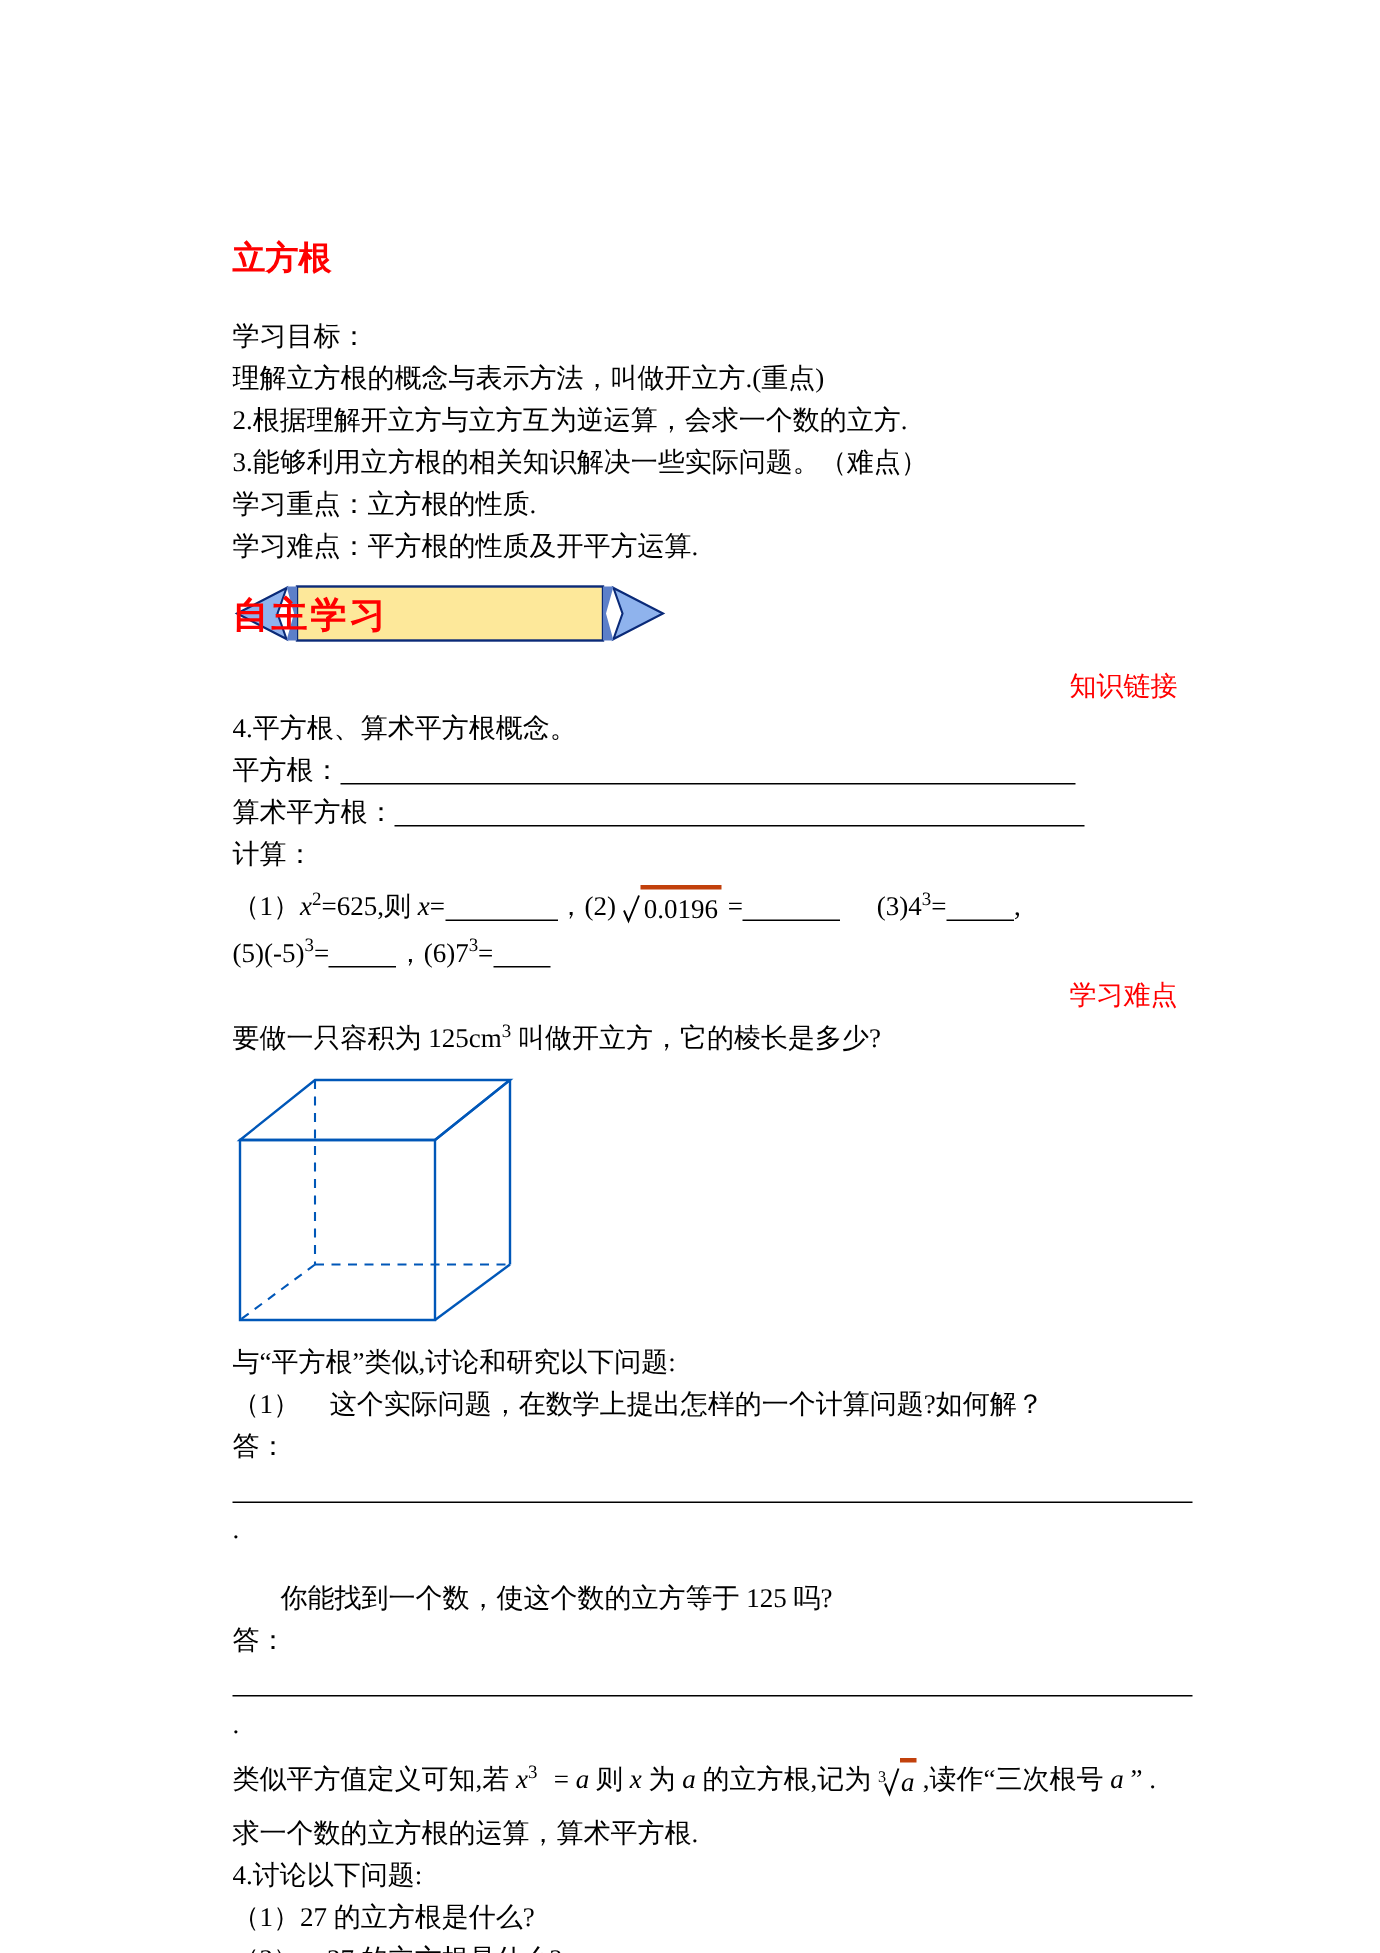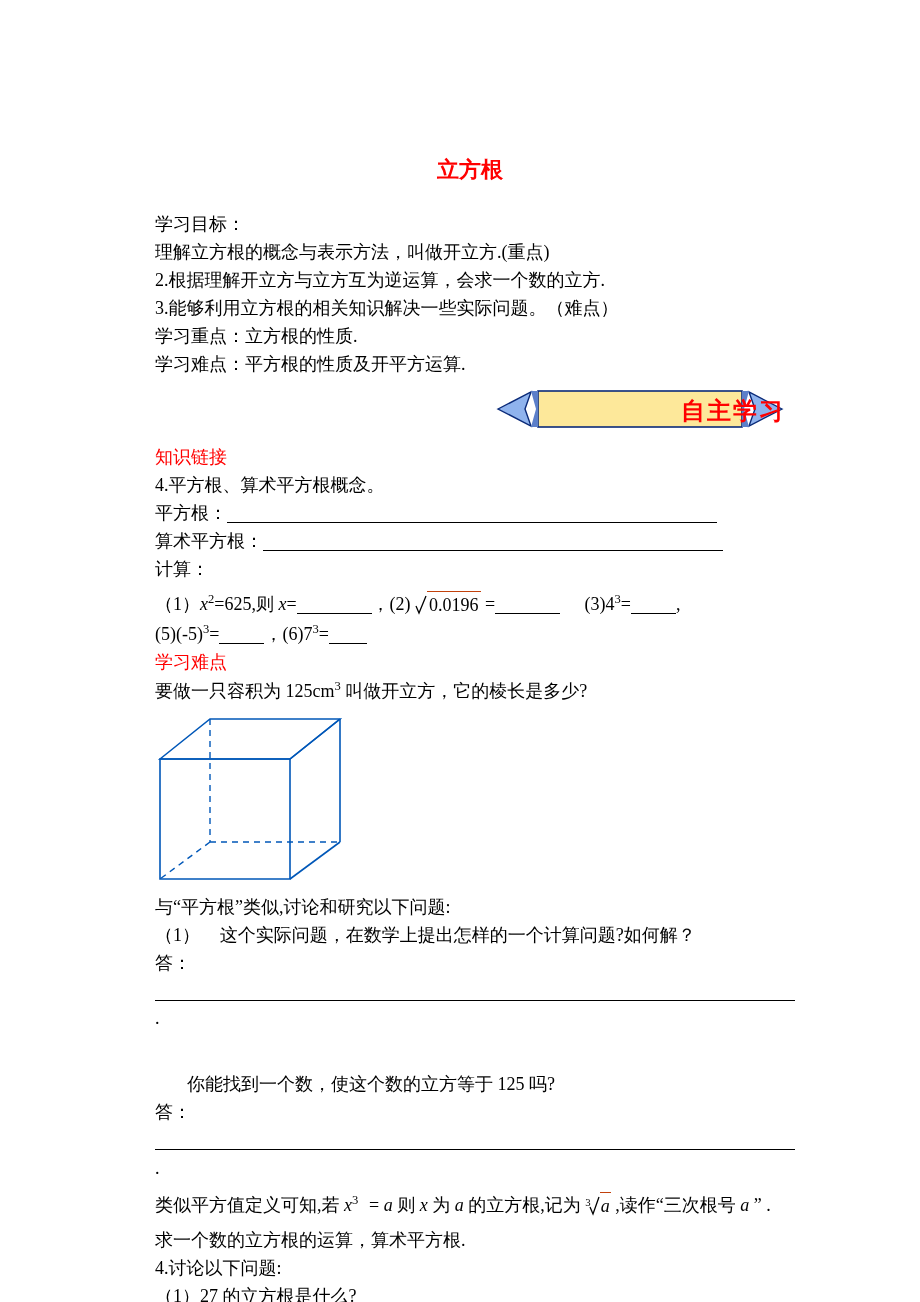--- a/index.html
+++ b/index.html
@@ -7,60 +7,61 @@
       width: 920px;
       min-height: 1302px;
       background: #fff;
       font-family: 'SimSun', serif;
       font-size: 18px;
       color: #000;
       padding: 155px 135px 100px 155px;
       line-height: 1.55;
     }
     .title {
-      text-align: center;
+      text-align: left;
       color: #ff0000;
       font-weight: bold;
       font-size: 22px;
       margin-bottom: 22px;
-      font-family: Liberation Mono, monospace;
+      font-family: Liberation Sans, sans-serif;
     }
     .para { margin: 0; }
     .banner-wrap {
       display: flex;
-      justify-content: flex-end;
+      justify-content: flex-start;
       margin: 6px 0 10px 0;
     }
     svg.banner { display: block; }
     .section-label-red {
       color: #ff0000;
+      text-align: right;
     }
     .underline {
       border-bottom: 1px solid #000;
       display: inline-block;
     }
     .underline.long { width: 490px; height: 1.1em; vertical-align: text-bottom; }
     .underline.long2 { width: 460px; height: 1.1em; vertical-align: text-bottom; }
     .underline.med { width: 75px; height: 1.1em; vertical-align: text-bottom; }
     .underline.med2 { width: 65px; height: 1.1em; vertical-align: text-bottom; }
     .underline.short { width: 45px; height: 1.1em; vertical-align: text-bottom; }
     .underline.short2 { width: 38px; height: 1.1em; vertical-align: text-bottom; }
     .underline.ans {
       width: 640px;
       vertical-align: text-bottom;
       position: relative;
       height: 1.1em;
     }
-    .indent1 { padding-left: 32px; margin-top: 20px; }
+    .indent1 { padding-left: 32px; }
     .mathit { font-style: italic; font-family: 'Times New Roman', serif; }
     sup { font-size: 0.7em; }
     .cube-wrap { margin: 8px 0 12px 0; }
     svg.cube { display: block; }
     .sqrt { display:inline-block; position:relative; vertical-align: middle; }
-    .sqrt-top { display:inline-block; border-top:1px solid #c2410c; padding:0 2px 0 2px; }
+    .sqrt-top { display:inline-block; border-top:3px solid #c2410c; padding:0 2px 0 2px; }
     .sqrt-index { font-size: 0.6em; position: relative; top: -0.55em; margin-right: -2px;}
     .gap { display:inline-block; width:1.1em; }
   </style>
 </head>
 <body>
 
 <div class="title">立方根</div>
 
 <div class="para">学习目标：</div>
 <div class="para">理解立方根的概念与表示方法，叫做开立方.(重点)</div>

